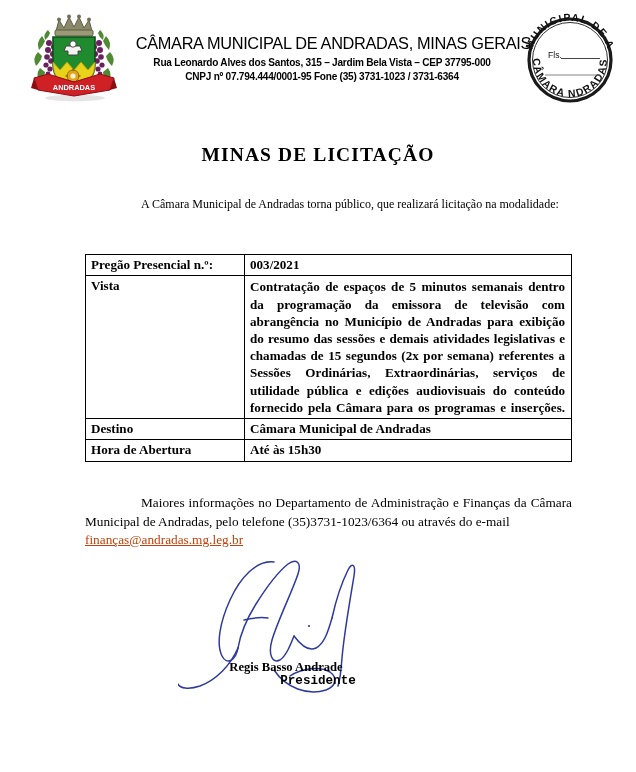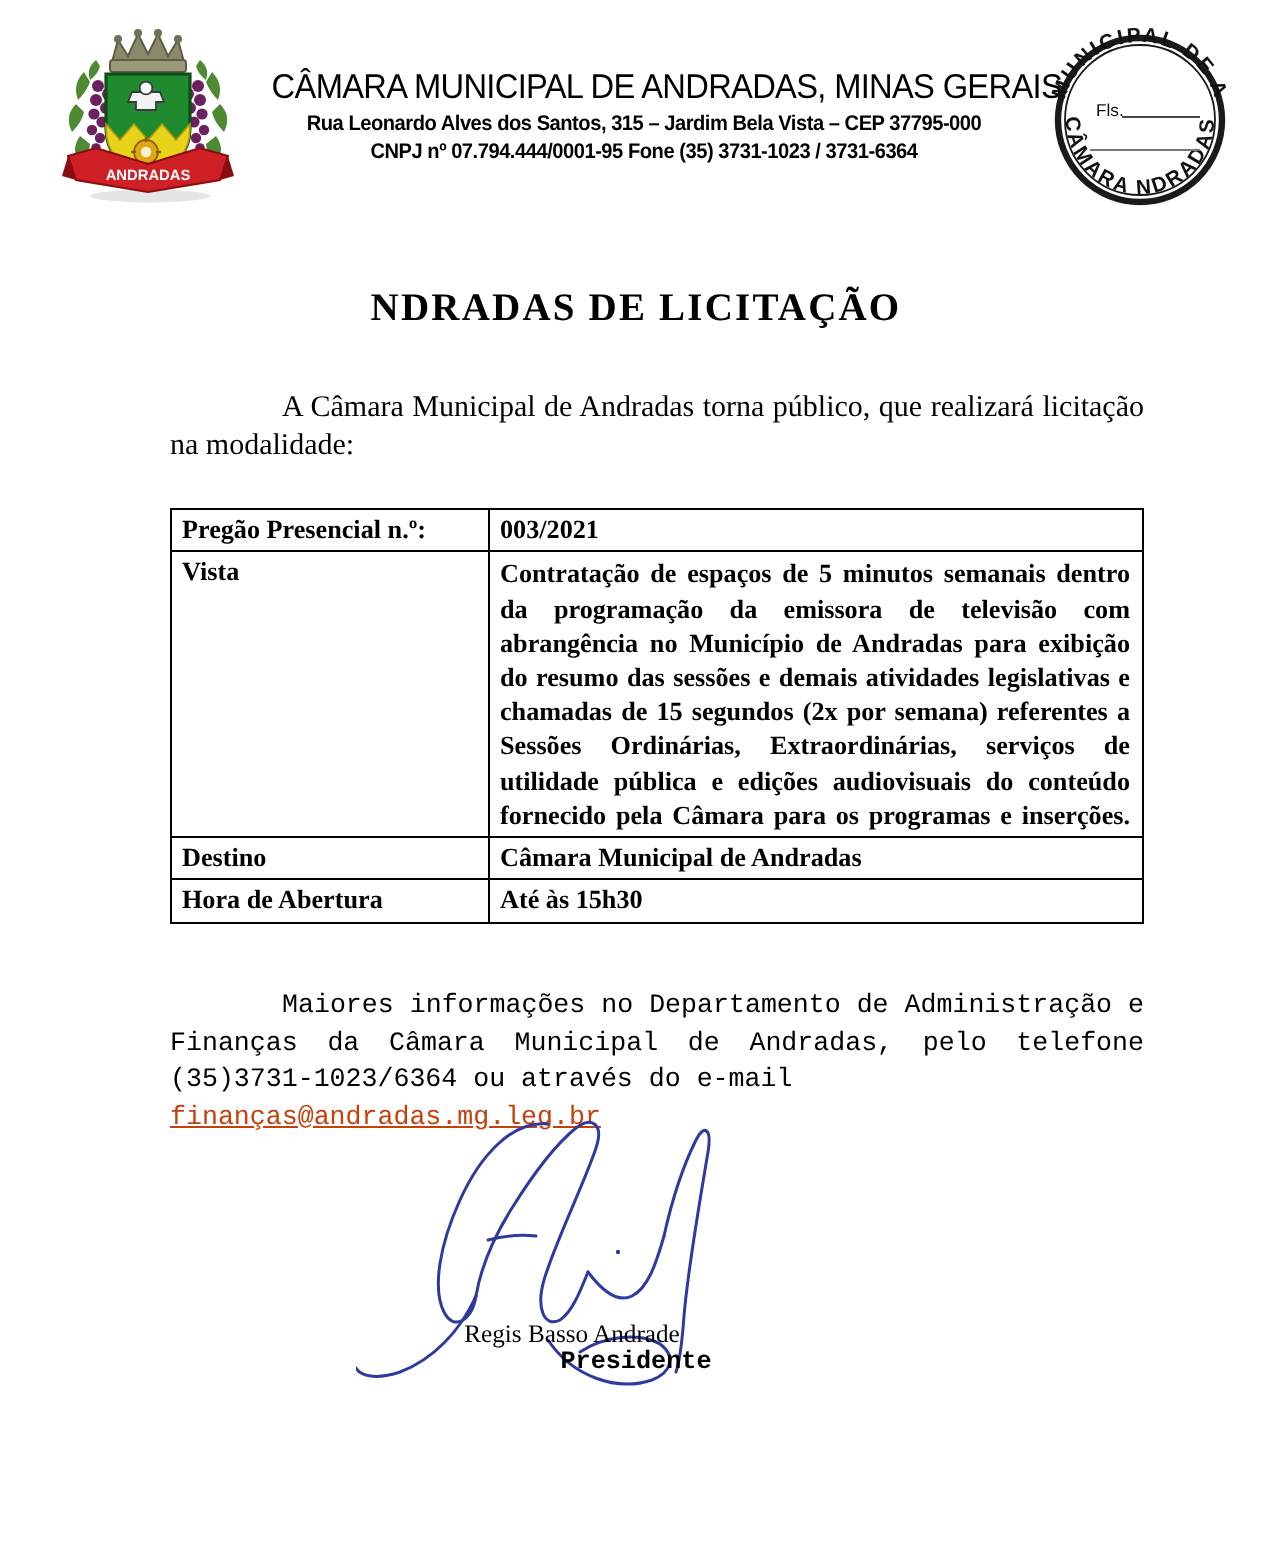--- a/index.html
+++ b/index.html
@@ -97,21 +97,21 @@
     letter-spacing: 1.1px;
     font-family: "Liberation Serif", serif;
   }
 
   
   .intro {
     position: absolute;
     top: 195px;
     left: 85px;
     width: 487px;
-    font-size: 15px;
+    font-size: 12px;
     line-height: 18.5px;
     text-align: justify;
     text-indent: 56px;
     font-family: "Liberation Serif", serif;
   }
 
   
   .tbl {
     position: absolute;
     top: 254px;
@@ -147,21 +147,21 @@
   
   .footer-para {
     position: absolute;
     top: 494px;
     left: 85px;
     width: 487px;
     font-size: 13.3px;
     line-height: 18.5px;
     text-align: justify;
     text-indent: 56px;
-    font-family: Liberation Mono, monospace;
+    font-family: Liberation Serif, serif;
   }
   .email-line {
     text-indent: 0;
     text-align: left;
   }
   .email-link {
     color: #c2410c;
     text-decoration: underline;
   }
 
@@ -180,21 +180,21 @@
     width: 240px;
     height: 160px;
   }
   .sig-name {
     position: absolute;
     left: 0;
     top: 112px;
     width: 572px;
     text-align: center;
     font-size: 12.6px;
-    font-weight: normal;
+    font-weight: bold;
     font-family: "Liberation Serif", serif;
     line-height: 14.5px;
   }
   .sig-role {
     position: absolute;
     left: 0;
     top: 126px;
     width: 636px;
     text-align: center;
     font-size: 12.6px;
@@ -307,21 +307,21 @@
         <text font-family="Liberation Sans, sans-serif" font-size="10.4" font-weight="bold" fill="#111111" letter-spacing="1.3">
           <textPath href="#ringBot" startOffset="50%" text-anchor="middle">CÂMARA NDRADAS</textPath>
         </text>
         <text x="30" y="50" font-family="Liberation Sans, sans-serif" font-size="8.6" fill="#111111">Fls.</text>
         <line x1="43" y1="50.5" x2="82" y2="50.5" stroke="#444444" stroke-width="1"></line>
         <line x1="27" y1="67" x2="82" y2="67" stroke="#777777" stroke-width="0.9"></line>
       </svg>
     </div>
   </div>
 
-  <div class="doc-title">NDRADAS DE LICITAÇÃO</div>
+  <div class="doc-title">MINAS DE LICITAÇÃO</div>
 
   <div class="intro">A Câmara Municipal de Andradas torna público, que realizará licitação na modalidade:</div>
 
   <table class="tbl">
     <tbody>
       <tr>
         <td class="label">Pregão Presencial n.º:</td>
         <td class="value">003/2021</td>
       </tr>
       <tr>

